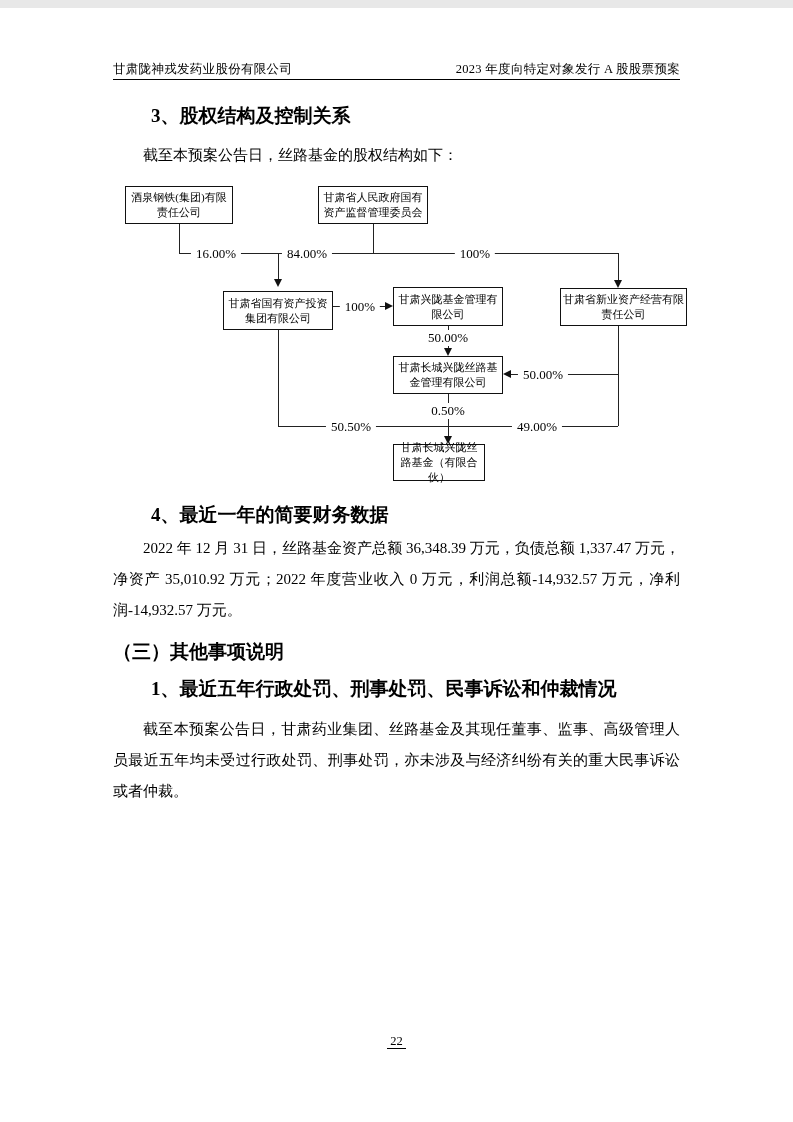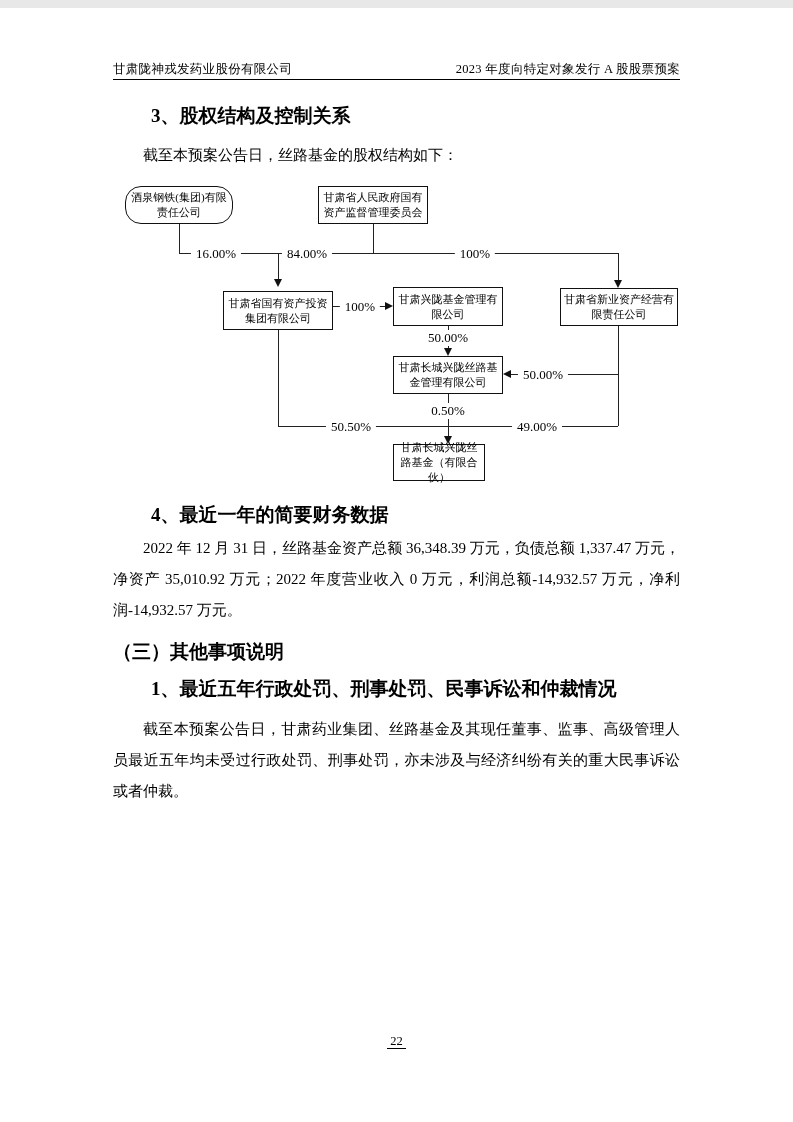--- a/index.html
+++ b/index.html
@@ -77,25 +77,25 @@
     <div class="pct" style="left:103px; top:76px;">16.00%</div>
     <div class="pct" style="left:194px; top:76px;">84.00%</div>
     <div class="pct" style="left:362px; top:76px;">100%</div>
     <div class="pct" style="left:247px; top:129px;">100%</div>
     <div class="pct" style="left:335px; top:160px;">50.00%</div>
     <div class="pct" style="left:430px; top:197px;">50.00%</div>
     <div class="pct" style="left:335px; top:233px;">0.50%</div>
     <div class="pct" style="left:238px; top:249px;">50.50%</div>
     <div class="pct" style="left:424px; top:249px;">49.00%</div>
 
-    <div class="cbox" style="left:12px; top:8px; width:108px; height:38px;border-radius:16px;">酒泉钢铁(集团)有限责任公司</div>
+    <div class="cbox" style="left:12px; top:8px; width:108px; height:38px;">酒泉钢铁(集团)有限责任公司</div>
     <div class="cbox" style="left:205px; top:8px; width:110px; height:38px;">甘肃省人民政府国有资产监督管理委员会</div>
     <div class="cbox" style="left:110px; top:113px; width:110px; height:39px;">甘肃省国有资产投资集团有限公司</div>
     <div class="cbox" style="left:280px; top:109px; width:110px; height:39px;">甘肃兴陇基金管理有限公司</div>
-    <div class="cbox" style="left:447px; top:110px; width:118px; height:38px;">甘肃省新业资产经营有限责任公司</div>
+    <div class="cbox" style="left:447px; top:110px; width:127px; height:38px;">甘肃省新业资产经营有限责任公司</div>
     <div class="cbox" style="left:280px; top:178px; width:110px; height:38px;">甘肃长城兴陇丝路基金管理有限公司</div>
     <div class="cbox" style="left:280px; top:266px; width:92px; height:37px;">甘肃长城兴陇丝路基金（有限合伙）</div>
   </div>
 
   <div class="h-bold" style="left:151px; top:494px;">4、最近一年的简要财务数据</div>
   <div class="para" style="top:525px;">2022 年 12 月 31 日，丝路基金资产总额 36,348.39 万元，负债总额 1,337.47 万元，净资产 35,010.92 万元；2022 年度营业收入 0 万元，利润总额-14,932.57 万元，净利润-14,932.57 万元。</div>
 
   <div class="h-bold" style="left:113px; top:631px;">（三）其他事项说明</div>
   <div class="h-bold" style="left:151px; top:668px;">1、最近五年行政处罚、刑事处罚、民事诉讼和仲裁情况</div>
   <div class="para" style="top:706px;">截至本预案公告日，甘肃药业集团、丝路基金及其现任董事、监事、高级管理人员最近五年均未受过行政处罚、刑事处罚，亦未涉及与经济纠纷有关的重大民事诉讼或者仲裁。</div>

